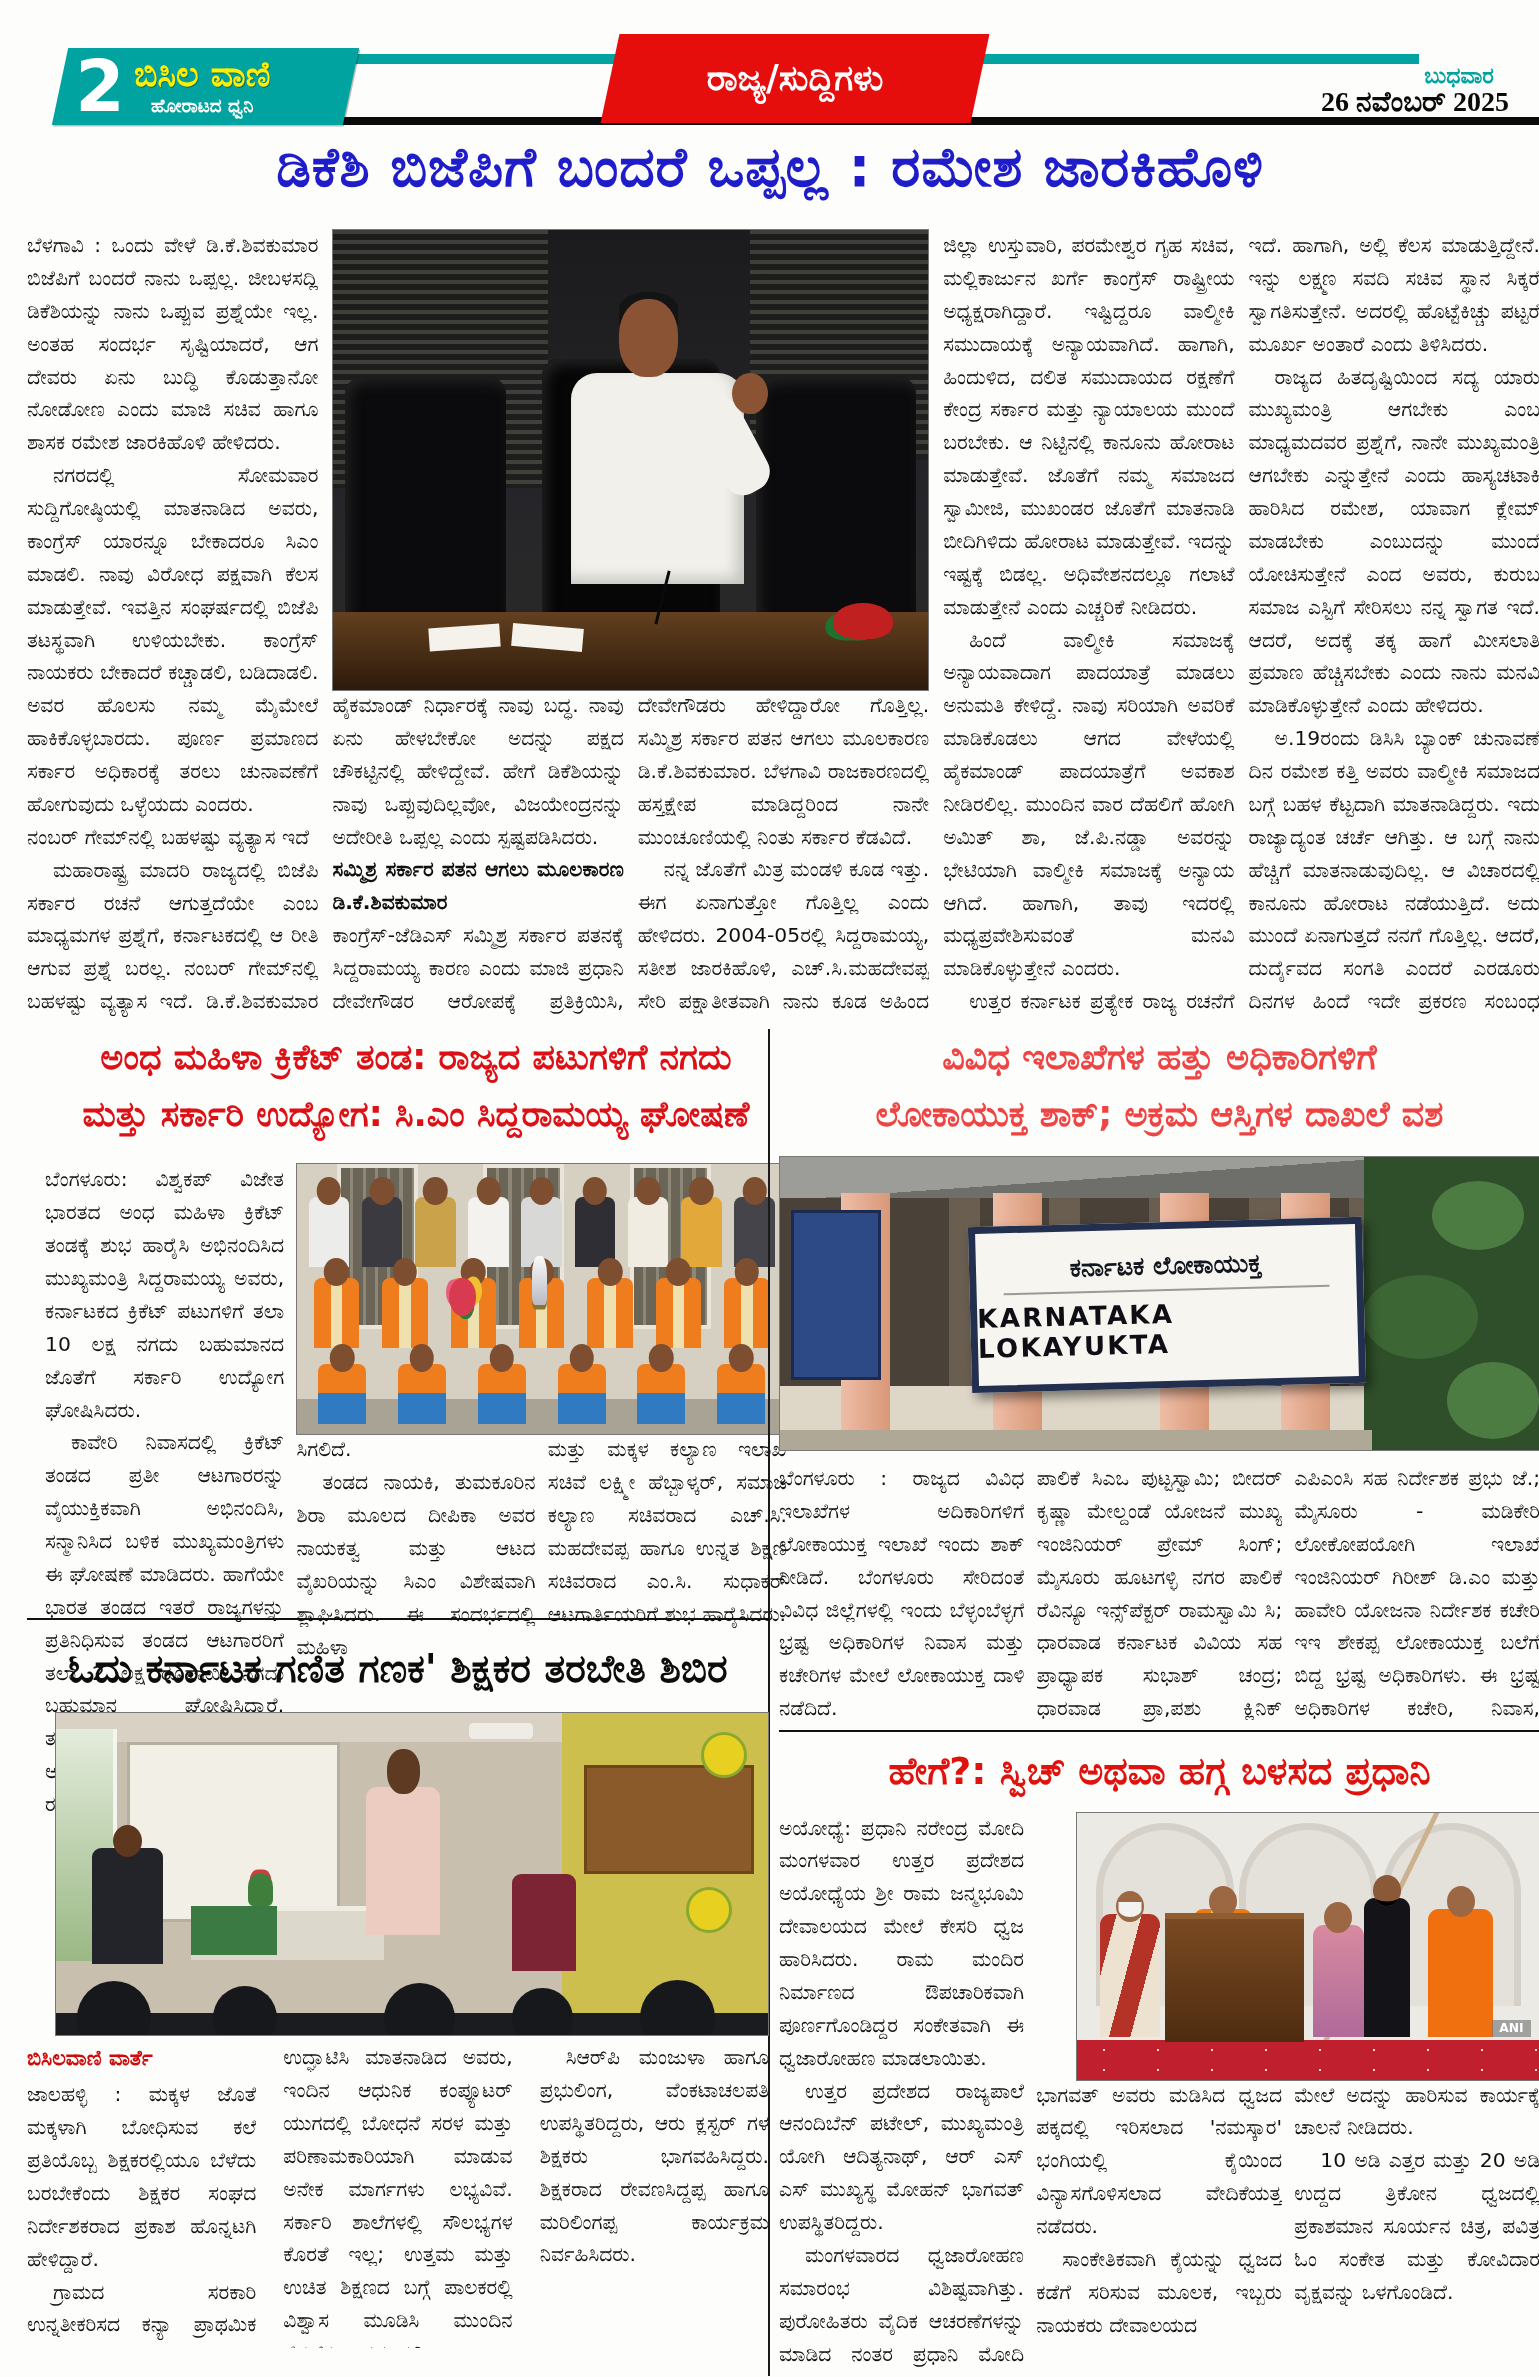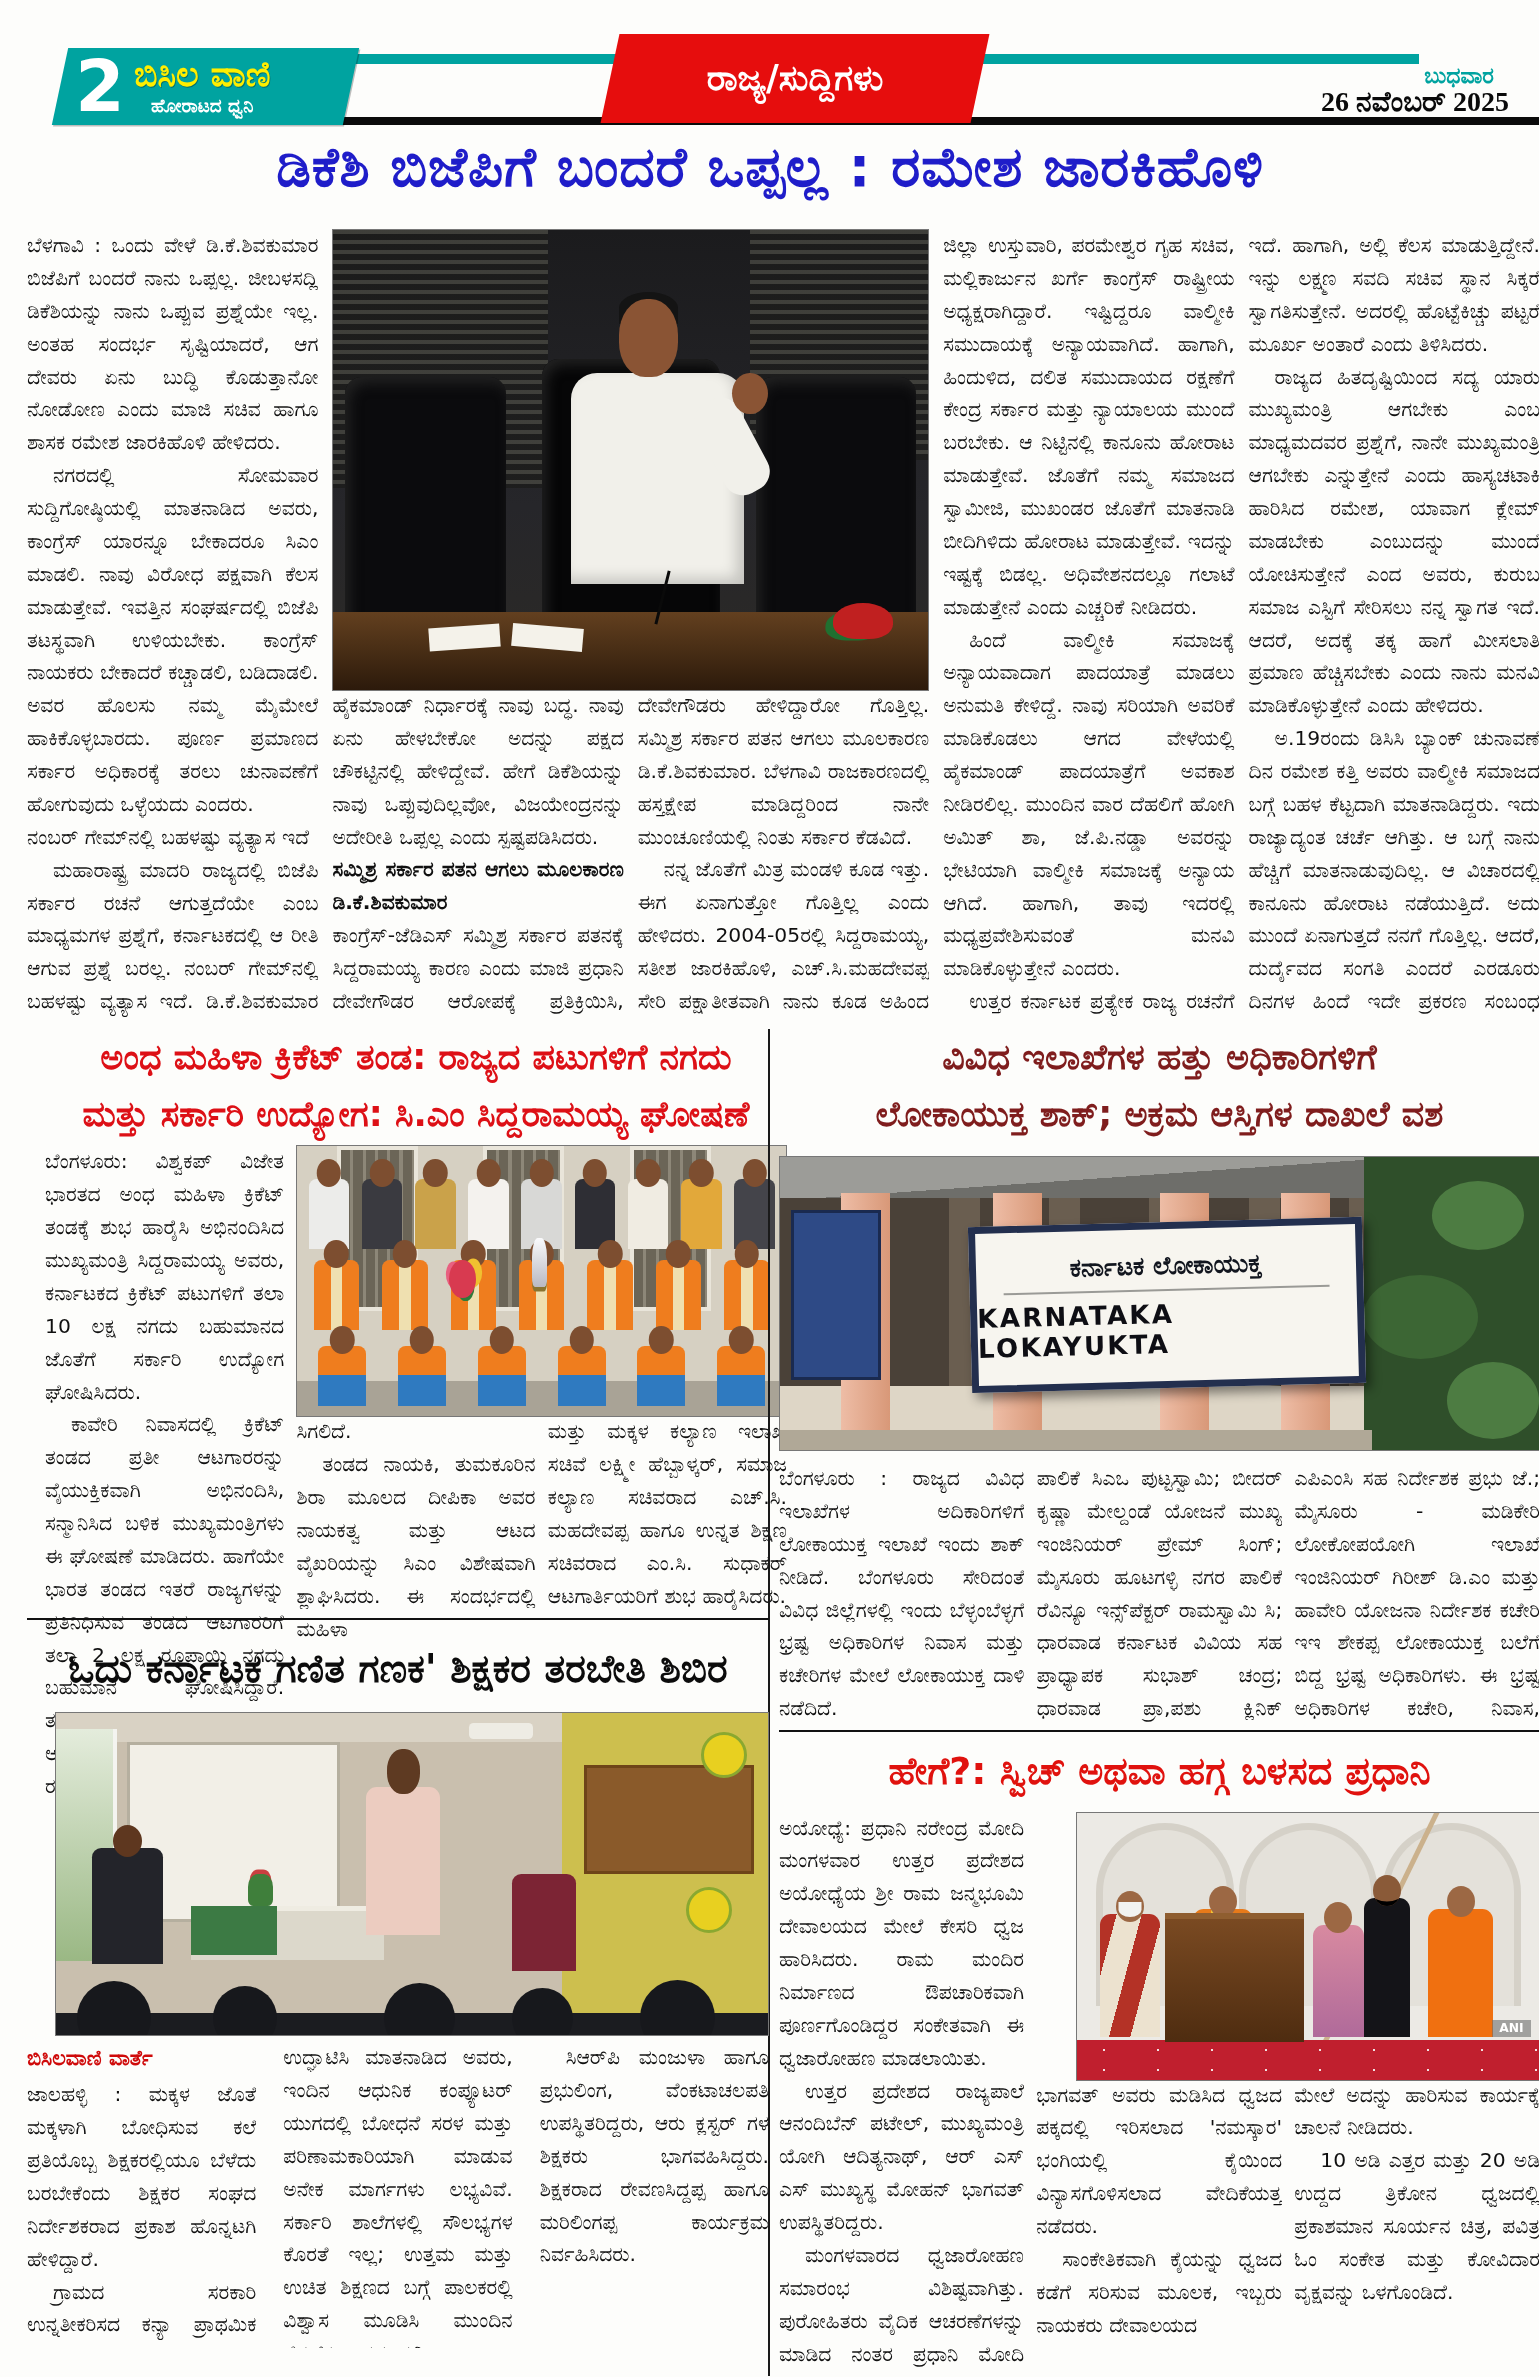--- a/index.html
+++ b/index.html
@@ -128,27 +128,27 @@
   .f-anandi{left:51%;width:11%;height:42%;background:linear-gradient(180deg,#d88aa0,#b06a9a);}
   .f-guard{left:62%;width:10%;height:52%;background:#141418;}
   .f-guard::before{background:#8a5a38;box-shadow:inset 0 -18.4px 0 -14px #000;}
   .f-yogi{left:76%;width:14%;height:48%;background:#f07010;}
   .podium{position:absolute;left:19%;bottom:14%;width:30%;height:46%;background:linear-gradient(180deg,#7a4a22,#4e2c10);border-top:6.1px solid #8f5e30;z-index:4;}
   .carpet{position:absolute;bottom:0;width:100%;height:15%;background:#c01f2e;background-image:radial-gradient(#f2e2e2 1.5px,transparent 1.9px);background-size:54px 20px;}
   .ani{position:absolute;right:7.7px;bottom:43px;color:#fff;background:rgba(110,110,110,.6);font-size:12.3px;font-weight:bold;padding:1.5px 7.7px;}
   
   .cricket{left:45px;top:1029px;width:742px;}
   .cricket-head{color:#dd1016;font-size:35px;}
-  .cricket-body{margin-top:3px;display:grid;grid-template-columns:repeat(3,1fr);grid-template-rows:270px auto;column-gap:12.3px;}
+  .cricket-body{margin-top:21px;display:grid;grid-template-columns:repeat(3,1fr);grid-template-rows:270px auto;column-gap:12.3px;}
   .cr-col1{grid-column:1;grid-row:1/3;}
   .cr-photo{grid-column:2/4;grid-row:1;margin-bottom:9.2px;}
   .cr-colB{grid-column:2;grid-row:2;}
   .cr-colC{grid-column:3;grid-row:2;}
   .loka{left:779px;top:1029px;width:761px;}
-  .loka-head{color:#7f1d1d;font-size:35px;}
+  .loka-head{color:#ef4444;font-size:35px;}
   .loka-photo{margin-top:14px;height:293px;}
   .loka-body{margin-top:10.7px;display:grid;grid-template-columns:repeat(3,1fr);column-gap:12.3px;height:270px;}
   .divider-v{left:768px;top:1029px;width:1.5px;height:1347px;background:#1a1a1a;}
   .rule{height:2.3px;background:#111;}
   .teacher{left:27px;top:1629px;width:742px;}
   .teacher-head{color:#0c0c0c;font-size:39px;margin-top:7.7px;}
   .teacher-photo{margin:12.3px 0 0 28px;height:322px;}
   .teacher-body{margin-top:5px;display:grid;grid-template-columns:repeat(3,1fr);column-gap:27px;height:307px;}
   .ayodhya{left:779px;top:1742px;width:761px;}
   .ayodhya-head{color:#e0120e;font-size:38px;line-height:1.55;}

